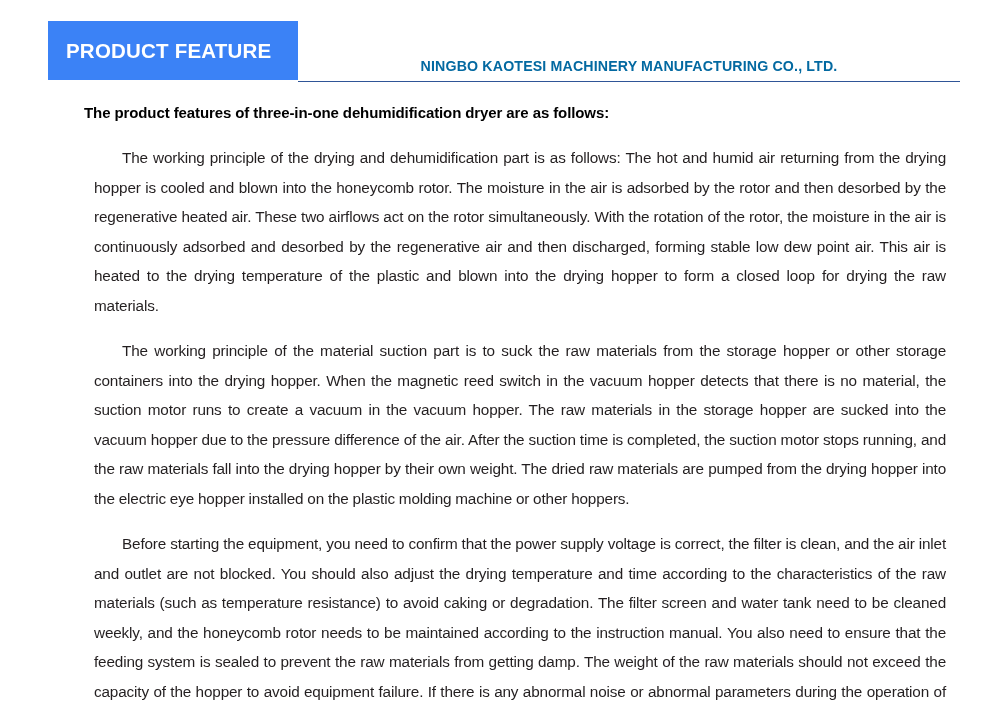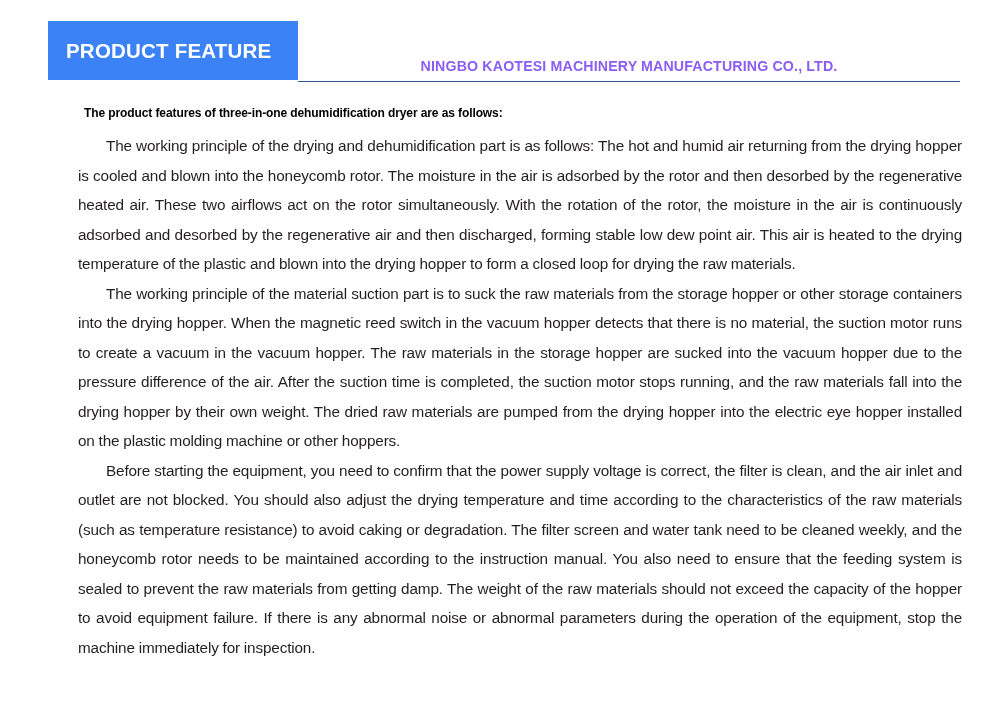--- a/index.html
+++ b/index.html
@@ -44,21 +44,21 @@
     line-height: 26px;
     white-space: nowrap;
   }
 
   .company-name {
     position: absolute;
     left: 298px;
     top: 58px;
     width: 662px;
     text-align: center;
-    color: #8b5cf6;
+    color: #0369a1;
     font-size: 14.2px;
     font-weight: bold;
     letter-spacing: 0.15px;
     white-space: nowrap;
   }
 
   .header-rule {
     position: absolute;
     left: 298px;
     top: 81px;
@@ -69,33 +69,33 @@
 
   
   .content {
     position: absolute;
     left: 78px;
     top: 99px;
     width: 884px;
   }
 
   .intro-line {
-    font-size: 12px;
+    font-size: 15px;
     font-weight: bold;
     color: #000000;
     line-height: 28px;
     margin: 0 0 4px 6px;
     letter-spacing: -0.1px;
   }
 
   .body-paragraph {
     font-size: 15.3px;
     line-height: 29.5px;
     color: #231f20;
-    margin: 0;
+    margin: 16px;
     text-align: justify;
     text-justify: inter-word;
     letter-spacing: -0.15px;
     word-spacing: -0.2px;
   }
 
   .body-paragraph::before {
     content: "";
     display: inline-block;
     width: 28px;

